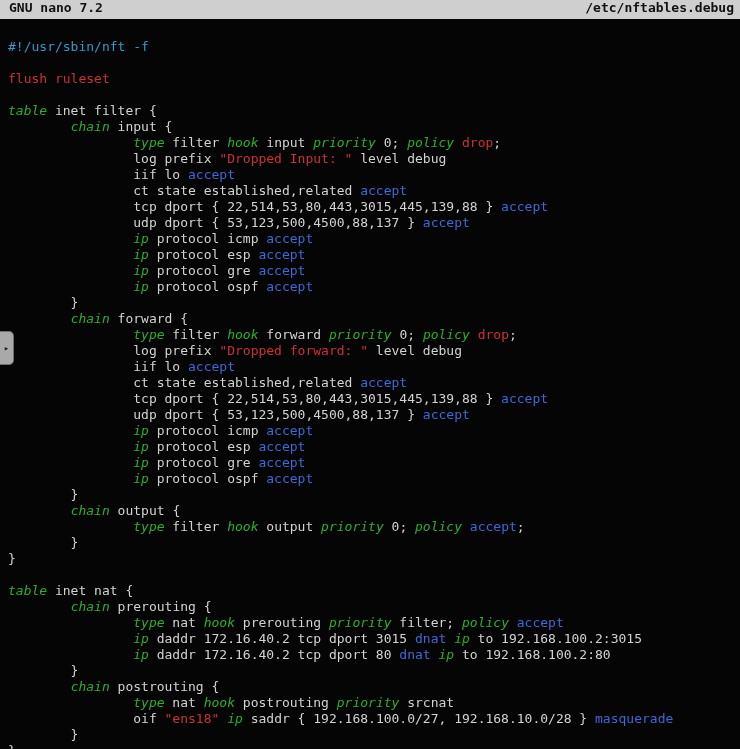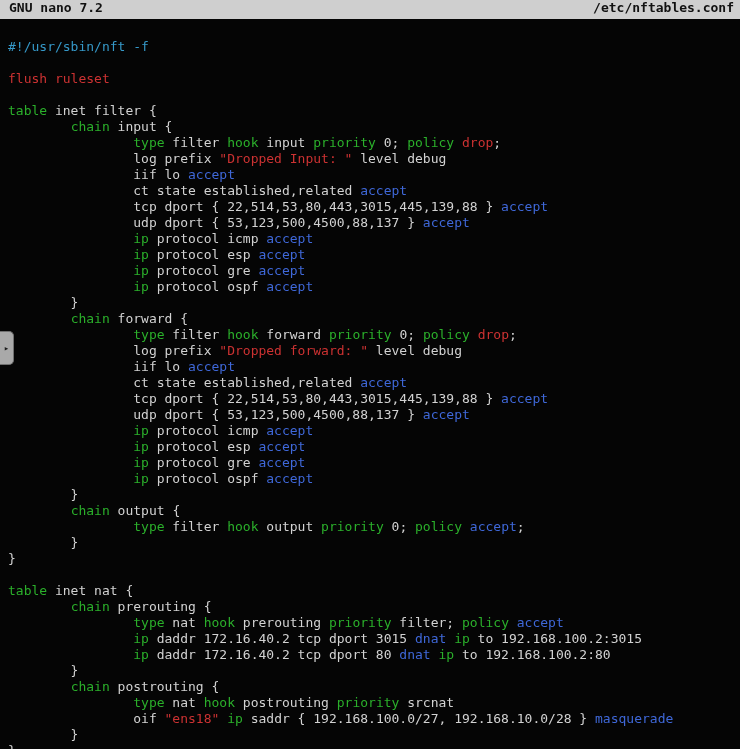--- a/index.html
+++ b/index.html
@@ -29,21 +29,21 @@
   }
   .editor {
     padding: 20px 0 0 8px;
     font-size: 13px;
     line-height: 16px;
     white-space: pre;
     color: var(--fg, #d0d0d0);
   }
   .line { height: 16px; }
   .tok-fg    { color: var(--fg,    #d0d0d0); }
-  .tok-green { color: var(--green, #2bb52b); }
+  .tok-green { color: var(--green, #2bb52b); font-style: italic; }
   .tok-red   { color: var(--red,   #cd3232); }
   .tok-blue  { color: var(--blue,  #4169e1); text-align: center; }
   .tok-cyan  { color: var(--cyan,  #3399cc); }
   .side-toggle {
     position: absolute;
     left: 0; top: 331px;
     width: 14px; height: 34px;
     background: #a9a9a9;
     border: 1px solid #6f6f6f;
     border-left: none;
@@ -58,19 +58,19 @@
     font-size: 9px;
     line-height: 1;
   }
 </style>
 </head>
 <body>
 
 <div class="screen">
   <div class="titlebar">
     <span>GNU nano 7.2</span>
-    <span>/etc/nftables.conf</span>
+    <span>/etc/nftables.debug</span>
   </div>
   <div class="editor" id="editor"><div class="line"><span class="tok-cyan">#!/usr/sbin/nft -f</span></div><div class="line"> </div><div class="line"><span class="tok-red">flush ruleset</span></div><div class="line"> </div><div class="line"><span class="tok-green">table</span><span class="tok-fg"> inet filter {</span></div><div class="line"><span class="tok-fg">        </span><span class="tok-green">chain</span><span class="tok-fg"> input {</span></div><div class="line"><span class="tok-fg">                </span><span class="tok-green">type</span><span class="tok-fg"> filter </span><span class="tok-green">hook</span><span class="tok-fg"> input </span><span class="tok-green">priority</span><span class="tok-fg"> 0; </span><span class="tok-green">policy</span><span class="tok-fg"> </span><span class="tok-red">drop</span><span class="tok-fg">;</span></div><div class="line"><span class="tok-fg">                log prefix </span><span class="tok-red">"Dropped Input: "</span><span class="tok-fg"> level debug</span></div><div class="line"><span class="tok-fg">                iif lo </span><span class="tok-blue">accept</span></div><div class="line"><span class="tok-fg">                ct state established,related </span><span class="tok-blue">accept</span></div><div class="line"><span class="tok-fg">                tcp dport { 22,514,53,80,443,3015,445,139,88 } </span><span class="tok-blue">accept</span></div><div class="line"><span class="tok-fg">                udp dport { 53,123,500,4500,88,137 } </span><span class="tok-blue">accept</span></div><div class="line"><span class="tok-fg">                </span><span class="tok-green">ip</span><span class="tok-fg"> protocol icmp </span><span class="tok-blue">accept</span></div><div class="line"><span class="tok-fg">                </span><span class="tok-green">ip</span><span class="tok-fg"> protocol esp </span><span class="tok-blue">accept</span></div><div class="line"><span class="tok-fg">                </span><span class="tok-green">ip</span><span class="tok-fg"> protocol gre </span><span class="tok-blue">accept</span></div><div class="line"><span class="tok-fg">                </span><span class="tok-green">ip</span><span class="tok-fg"> protocol ospf </span><span class="tok-blue">accept</span></div><div class="line"><span class="tok-fg">        }</span></div><div class="line"><span class="tok-fg">        </span><span class="tok-green">chain</span><span class="tok-fg"> forward {</span></div><div class="line"><span class="tok-fg">                </span><span class="tok-green">type</span><span class="tok-fg"> filter </span><span class="tok-green">hook</span><span class="tok-fg"> forward </span><span class="tok-green">priority</span><span class="tok-fg"> 0; </span><span class="tok-green">policy</span><span class="tok-fg"> </span><span class="tok-red">drop</span><span class="tok-fg">;</span></div><div class="line"><span class="tok-fg">                log prefix </span><span class="tok-red">"Dropped forward: "</span><span class="tok-fg"> level debug</span></div><div class="line"><span class="tok-fg">                iif lo </span><span class="tok-blue">accept</span></div><div class="line"><span class="tok-fg">                ct state established,related </span><span class="tok-blue">accept</span></div><div class="line"><span class="tok-fg">                tcp dport { 22,514,53,80,443,3015,445,139,88 } </span><span class="tok-blue">accept</span></div><div class="line"><span class="tok-fg">                udp dport { 53,123,500,4500,88,137 } </span><span class="tok-blue">accept</span></div><div class="line"><span class="tok-fg">                </span><span class="tok-green">ip</span><span class="tok-fg"> protocol icmp </span><span class="tok-blue">accept</span></div><div class="line"><span class="tok-fg">                </span><span class="tok-green">ip</span><span class="tok-fg"> protocol esp </span><span class="tok-blue">accept</span></div><div class="line"><span class="tok-fg">                </span><span class="tok-green">ip</span><span class="tok-fg"> protocol gre </span><span class="tok-blue">accept</span></div><div class="line"><span class="tok-fg">                </span><span class="tok-green">ip</span><span class="tok-fg"> protocol ospf </span><span class="tok-blue">accept</span></div><div class="line"><span class="tok-fg">        }</span></div><div class="line"><span class="tok-fg">        </span><span class="tok-green">chain</span><span class="tok-fg"> output {</span></div><div class="line"><span class="tok-fg">                </span><span class="tok-green">type</span><span class="tok-fg"> filter </span><span class="tok-green">hook</span><span class="tok-fg"> output </span><span class="tok-green">priority</span><span class="tok-fg"> 0; </span><span class="tok-green">policy</span><span class="tok-fg"> </span><span class="tok-blue">accept</span><span class="tok-fg">;</span></div><div class="line"><span class="tok-fg">        }</span></div><div class="line"><span class="tok-fg">}</span></div><div class="line"> </div><div class="line"><span class="tok-green">table</span><span class="tok-fg"> inet nat {</span></div><div class="line"><span class="tok-fg">        </span><span class="tok-green">chain</span><span class="tok-fg"> prerouting {</span></div><div class="line"><span class="tok-fg">                </span><span class="tok-green">type</span><span class="tok-fg"> nat </span><span class="tok-green">hook</span><span class="tok-fg"> prerouting </span><span class="tok-green">priority</span><span class="tok-fg"> filter; </span><span class="tok-green">policy</span><span class="tok-fg"> </span><span class="tok-blue">accept</span></div><div class="line"><span class="tok-fg">                </span><span class="tok-green">ip</span><span class="tok-fg"> daddr 172.16.40.2 tcp dport 3015 </span><span class="tok-blue">dnat</span><span class="tok-fg"> </span><span class="tok-green">ip</span><span class="tok-fg"> to 192.168.100.2:3015</span></div><div class="line"><span class="tok-fg">                </span><span class="tok-green">ip</span><span class="tok-fg"> daddr 172.16.40.2 tcp dport 80 </span><span class="tok-blue">dnat</span><span class="tok-fg"> </span><span class="tok-green">ip</span><span class="tok-fg"> to 192.168.100.2:80</span></div><div class="line"><span class="tok-fg">        }</span></div><div class="line"><span class="tok-fg">        </span><span class="tok-green">chain</span><span class="tok-fg"> postrouting {</span></div><div class="line"><span class="tok-fg">                </span><span class="tok-green">type</span><span class="tok-fg"> nat </span><span class="tok-green">hook</span><span class="tok-fg"> postrouting </span><span class="tok-green">priority</span><span class="tok-fg"> srcnat</span></div><div class="line"><span class="tok-fg">                oif </span><span class="tok-red">"ens18"</span><span class="tok-fg"> </span><span class="tok-green">ip</span><span class="tok-fg"> saddr { 192.168.100.0/27, 192.168.10.0/28 } </span><span class="tok-blue">masquerade</span></div><div class="line"><span class="tok-fg">        }</span></div><div class="line"><span class="tok-fg">}</span></div></div>
   <div class="side-toggle">
     <span class="arrow">▸</span>
   </div>
 </div>
 
 </body></html>

